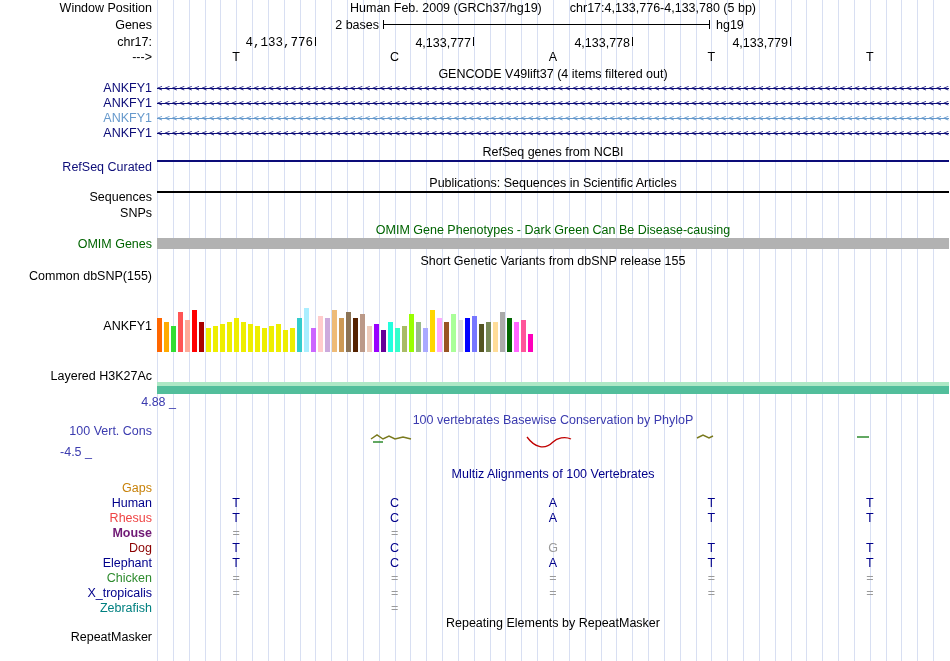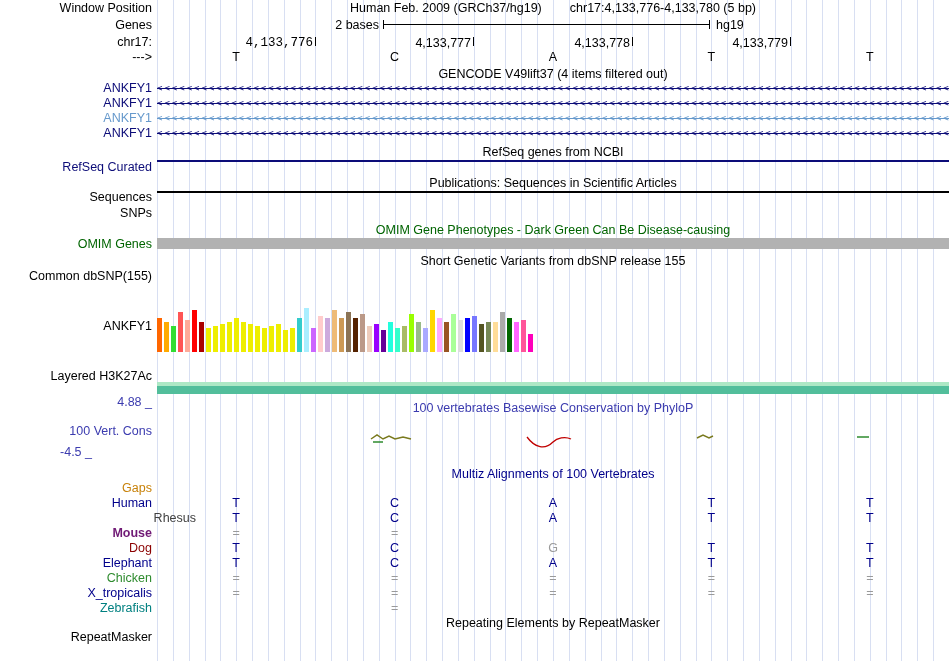--- a/index.html
+++ b/index.html
@@ -130,22 +130,22 @@
       <div class="gtex-bar" style="background: rgb(0, 102, 0); height: 34px;"></div>
       <div class="gtex-bar" style="background: rgb(255, 102, 255); height: 30px;"></div>
       <div class="gtex-bar" style="background: rgb(255, 85, 153); height: 32px;"></div>
       <div class="gtex-bar" style="background: rgb(255, 0, 187); height: 18px;"></div>
     </div>
 
   <div class="gutter-label" style="top:369px">Layered H3K27Ac</div>
   <div class="hline" style="top: 382px; height: 4px; background-color: rgb(173, 232, 197);"></div>
   <div class="hline" style="top: 386px; height: 8px; background-color: rgb(82, 190, 155);"></div>
 
-  <div class="gutter-label" style="top: 395px; color: rgb(59, 59, 175);">4.88 _</div>
-  <div class="center-title" style="top: 401px; color: rgb(59, 59, 175);">100 vertebrates Basewise Conservation by PhyloP</div>
+  <div class="gutter-label" style="top: 395px; color: rgb(59, 59, 175); margin-left: 24px;">4.88 _</div>
+  <div class="center-title" style="top: 413px; color: rgb(59, 59, 175);">100 vertebrates Basewise Conservation by PhyloP</div>
   <div class="gutter-label" style="top: 424px; color: rgb(59, 59, 175);">100 Vert. Cons</div>
   <div class="gutter-label" style="top: 445px; color: rgb(59, 59, 175); text-align: center;">-4.5 _</div>
   <svg class="abs" style="left:157px;top:430px" width="792" height="22">
     <polyline points="214,9 220,5 226,9 232,6 238,9 246,7 254,9" fill="none" stroke="#7A7A1E" stroke-width="1.5"></polyline>
     <polyline points="216,12 226,12" fill="none" stroke="#2E8B2E" stroke-width="1.5"></polyline>
     <path d="M370,7 C378,18 388,20 396,12 C400,8 408,6 414,9" fill="none" stroke="#C00000" stroke-width="1.3"></path>
     <polyline points="540,8 546,5 552,8 556,6" fill="none" stroke="#7A7A1E" stroke-width="1.5"></polyline>
     <polyline points="700,7 712,7" fill="none" stroke="#2E8B2E" stroke-width="1.5"></polyline>
   </svg>
 
@@ -183,21 +183,21 @@
       <div class="arrow-fill">&lt;&lt;&lt;&lt;&lt;&lt;&lt;&lt;&lt;&lt;&lt;&lt;&lt;&lt;&lt;&lt;&lt;&lt;&lt;&lt;&lt;&lt;&lt;&lt;&lt;&lt;&lt;&lt;&lt;&lt;&lt;&lt;&lt;&lt;&lt;&lt;&lt;&lt;&lt;&lt;&lt;&lt;&lt;&lt;&lt;&lt;&lt;&lt;&lt;&lt;&lt;&lt;&lt;&lt;&lt;&lt;&lt;&lt;&lt;&lt;&lt;&lt;&lt;&lt;&lt;&lt;&lt;&lt;&lt;&lt;&lt;&lt;&lt;&lt;&lt;&lt;&lt;&lt;&lt;&lt;&lt;&lt;&lt;&lt;&lt;&lt;&lt;&lt;&lt;&lt;&lt;&lt;&lt;&lt;&lt;&lt;&lt;&lt;&lt;&lt;&lt;&lt;&lt;&lt;&lt;&lt;&lt;&lt;&lt;&lt;&lt;&lt;&lt;&lt;&lt;</div>
     </div>
     <div class="gutter-label" style="top: 496px; color: rgb(0, 0, 139);">Human</div>
     <div class="track-row" style="top: 496px;">
       <span class="cell" style="left: 10%; color: rgb(0, 0, 139);">T</span>
       <span class="cell" style="left: 30%; color: rgb(0, 0, 139);">C</span>
       <span class="cell" style="left: 50%; color: rgb(0, 0, 139);">A</span>
       <span class="cell" style="left: 70%; color: rgb(0, 0, 139);">T</span>
       <span class="cell" style="left: 90%; color: rgb(0, 0, 139);">T</span>
     </div>
-    <div class="gutter-label" style="top: 511px; color: #404040; margin-left: 44px;">Rhesus</div>
+    <div class="gutter-label" style="top: 511px; color: #ef4444;">Rhesus</div>
     <div class="track-row" style="top: 511px;">
       <span class="cell" style="left: 10%; color: rgb(0, 0, 139);">T</span>
       <span class="cell" style="left: 30%; color: rgb(0, 0, 139);">C</span>
       <span class="cell" style="left: 50%; color: rgb(0, 0, 139);">A</span>
       <span class="cell" style="left: 70%; color: rgb(0, 0, 139);">T</span>
       <span class="cell" style="left: 90%; color: rgb(0, 0, 139);">T</span>
     </div>
     <div class="gutter-label" style="top: 526px; color: #701a75; font-weight: bold;">Mouse</div>
     <div class="track-row" style="top: 526px;">
       <span class="cell" style="left: 10%; color: rgb(154, 154, 154);">=</span>

